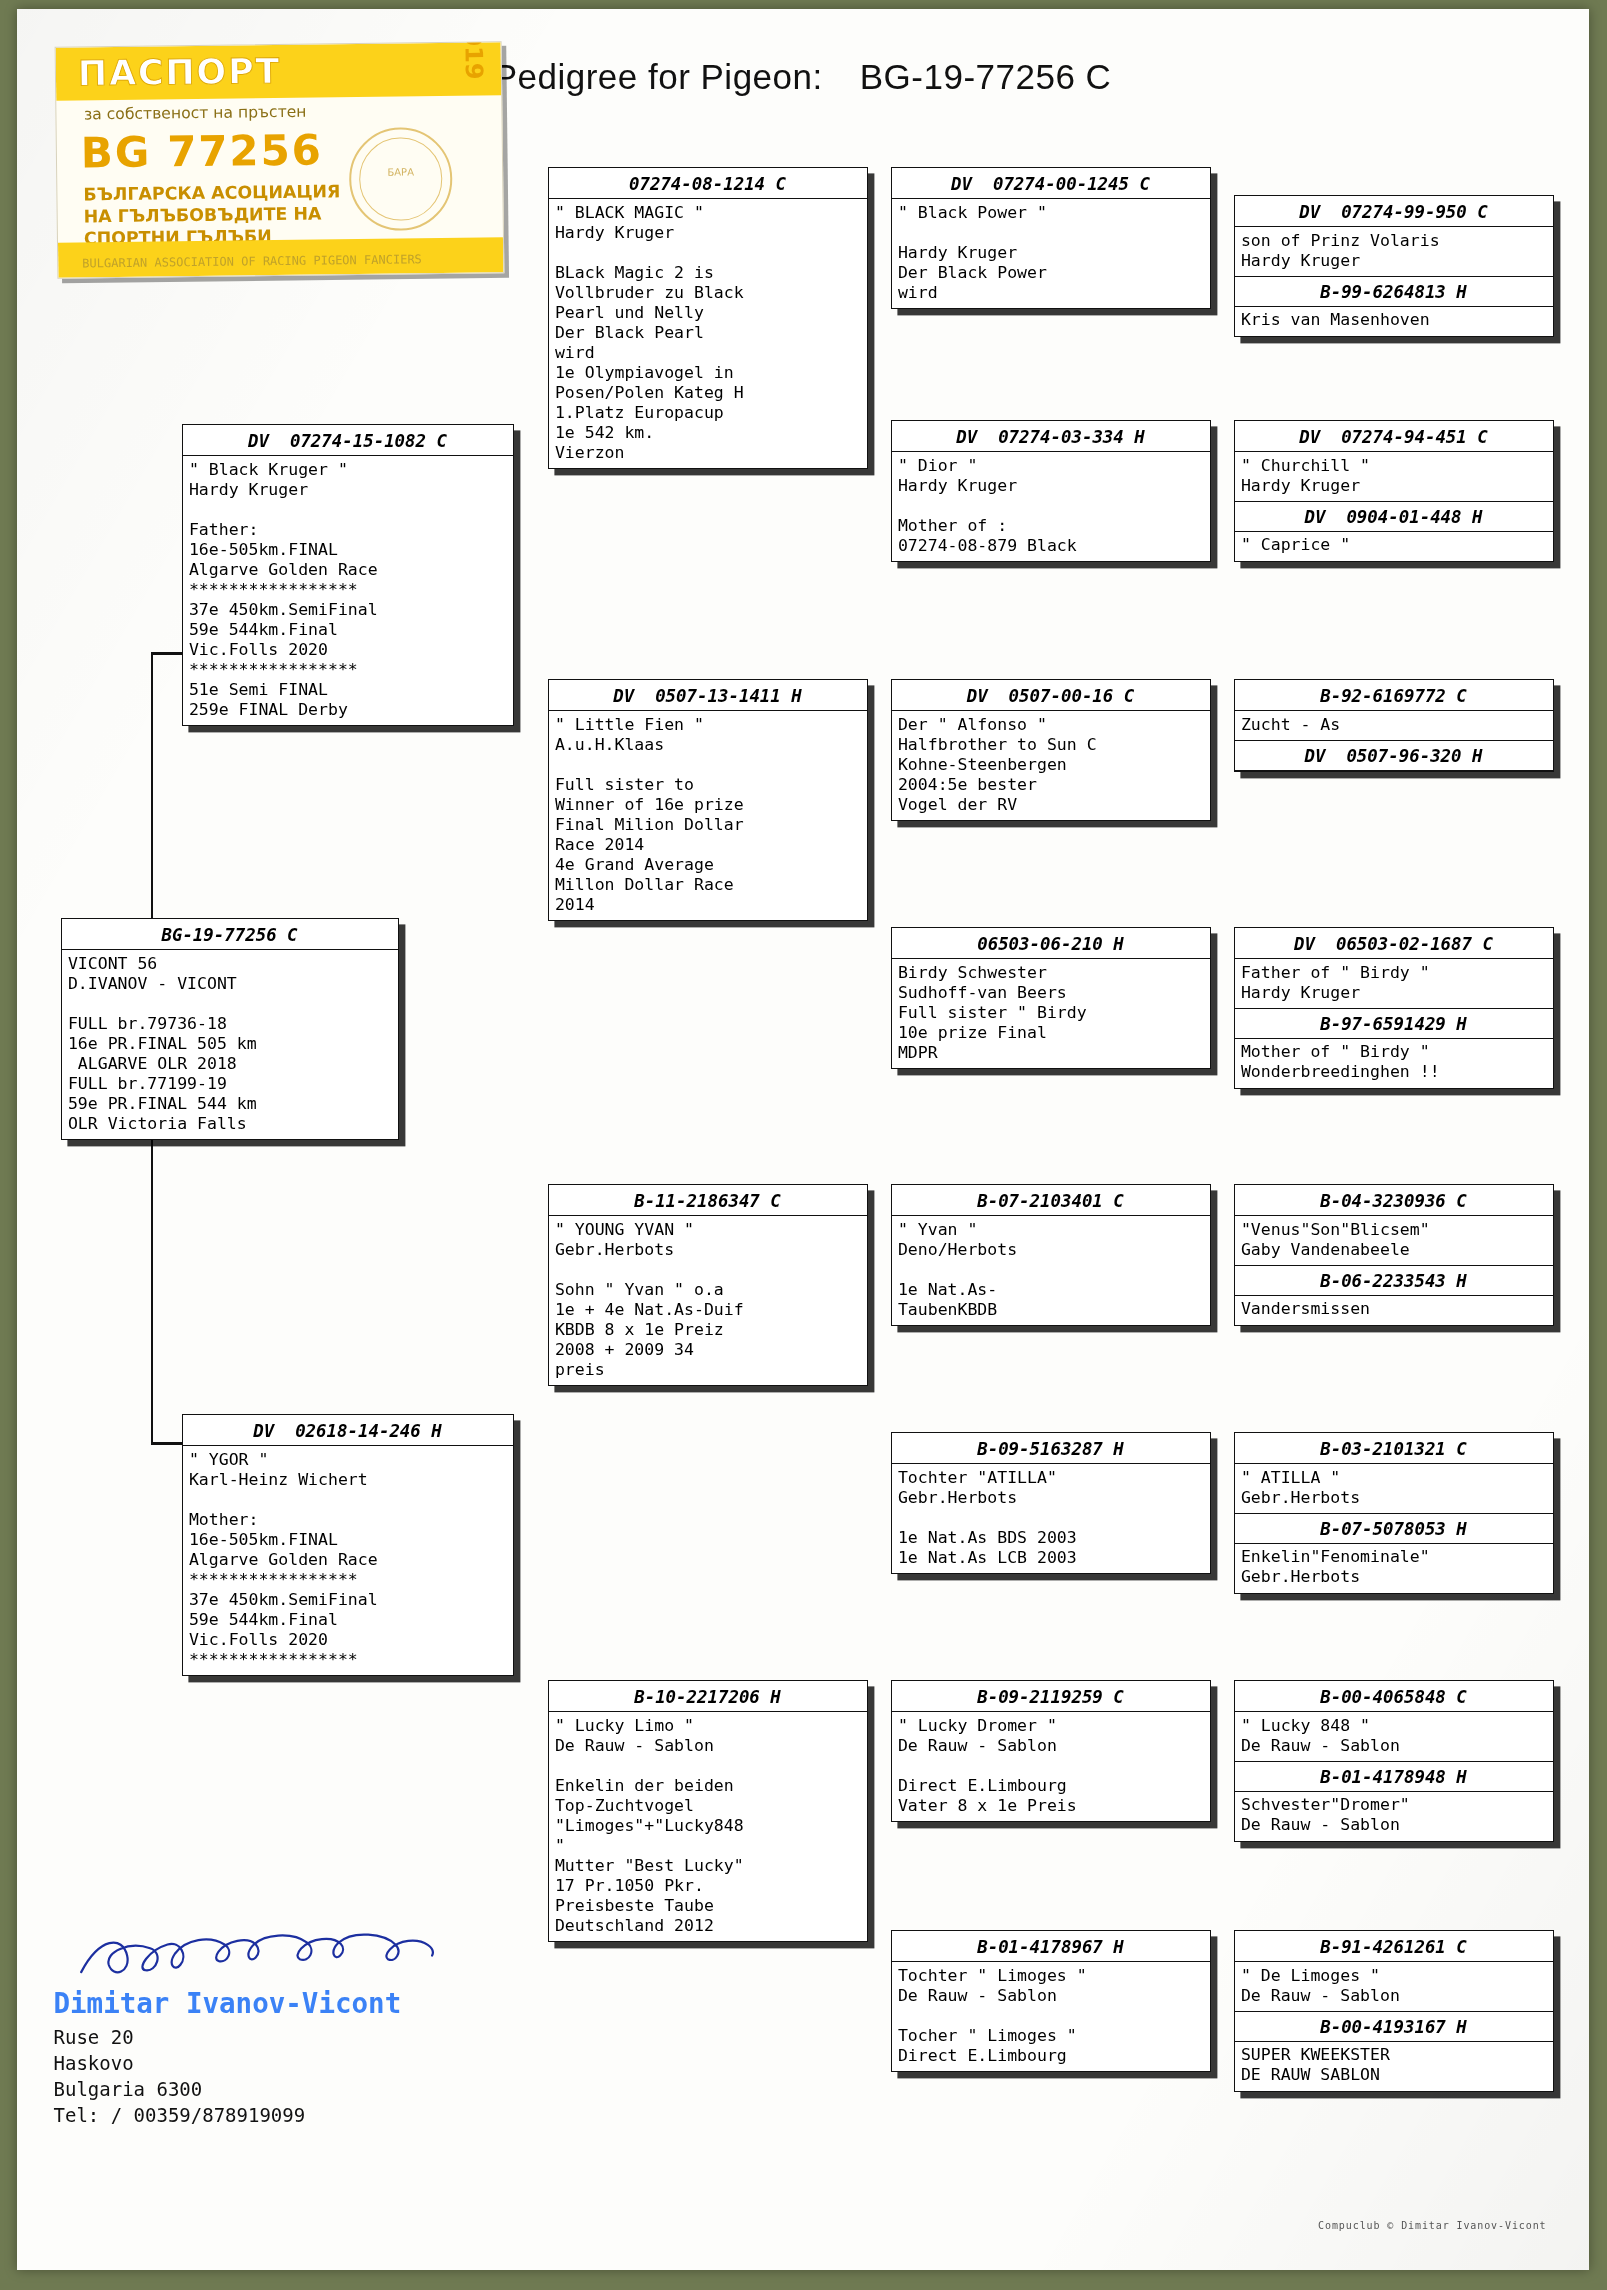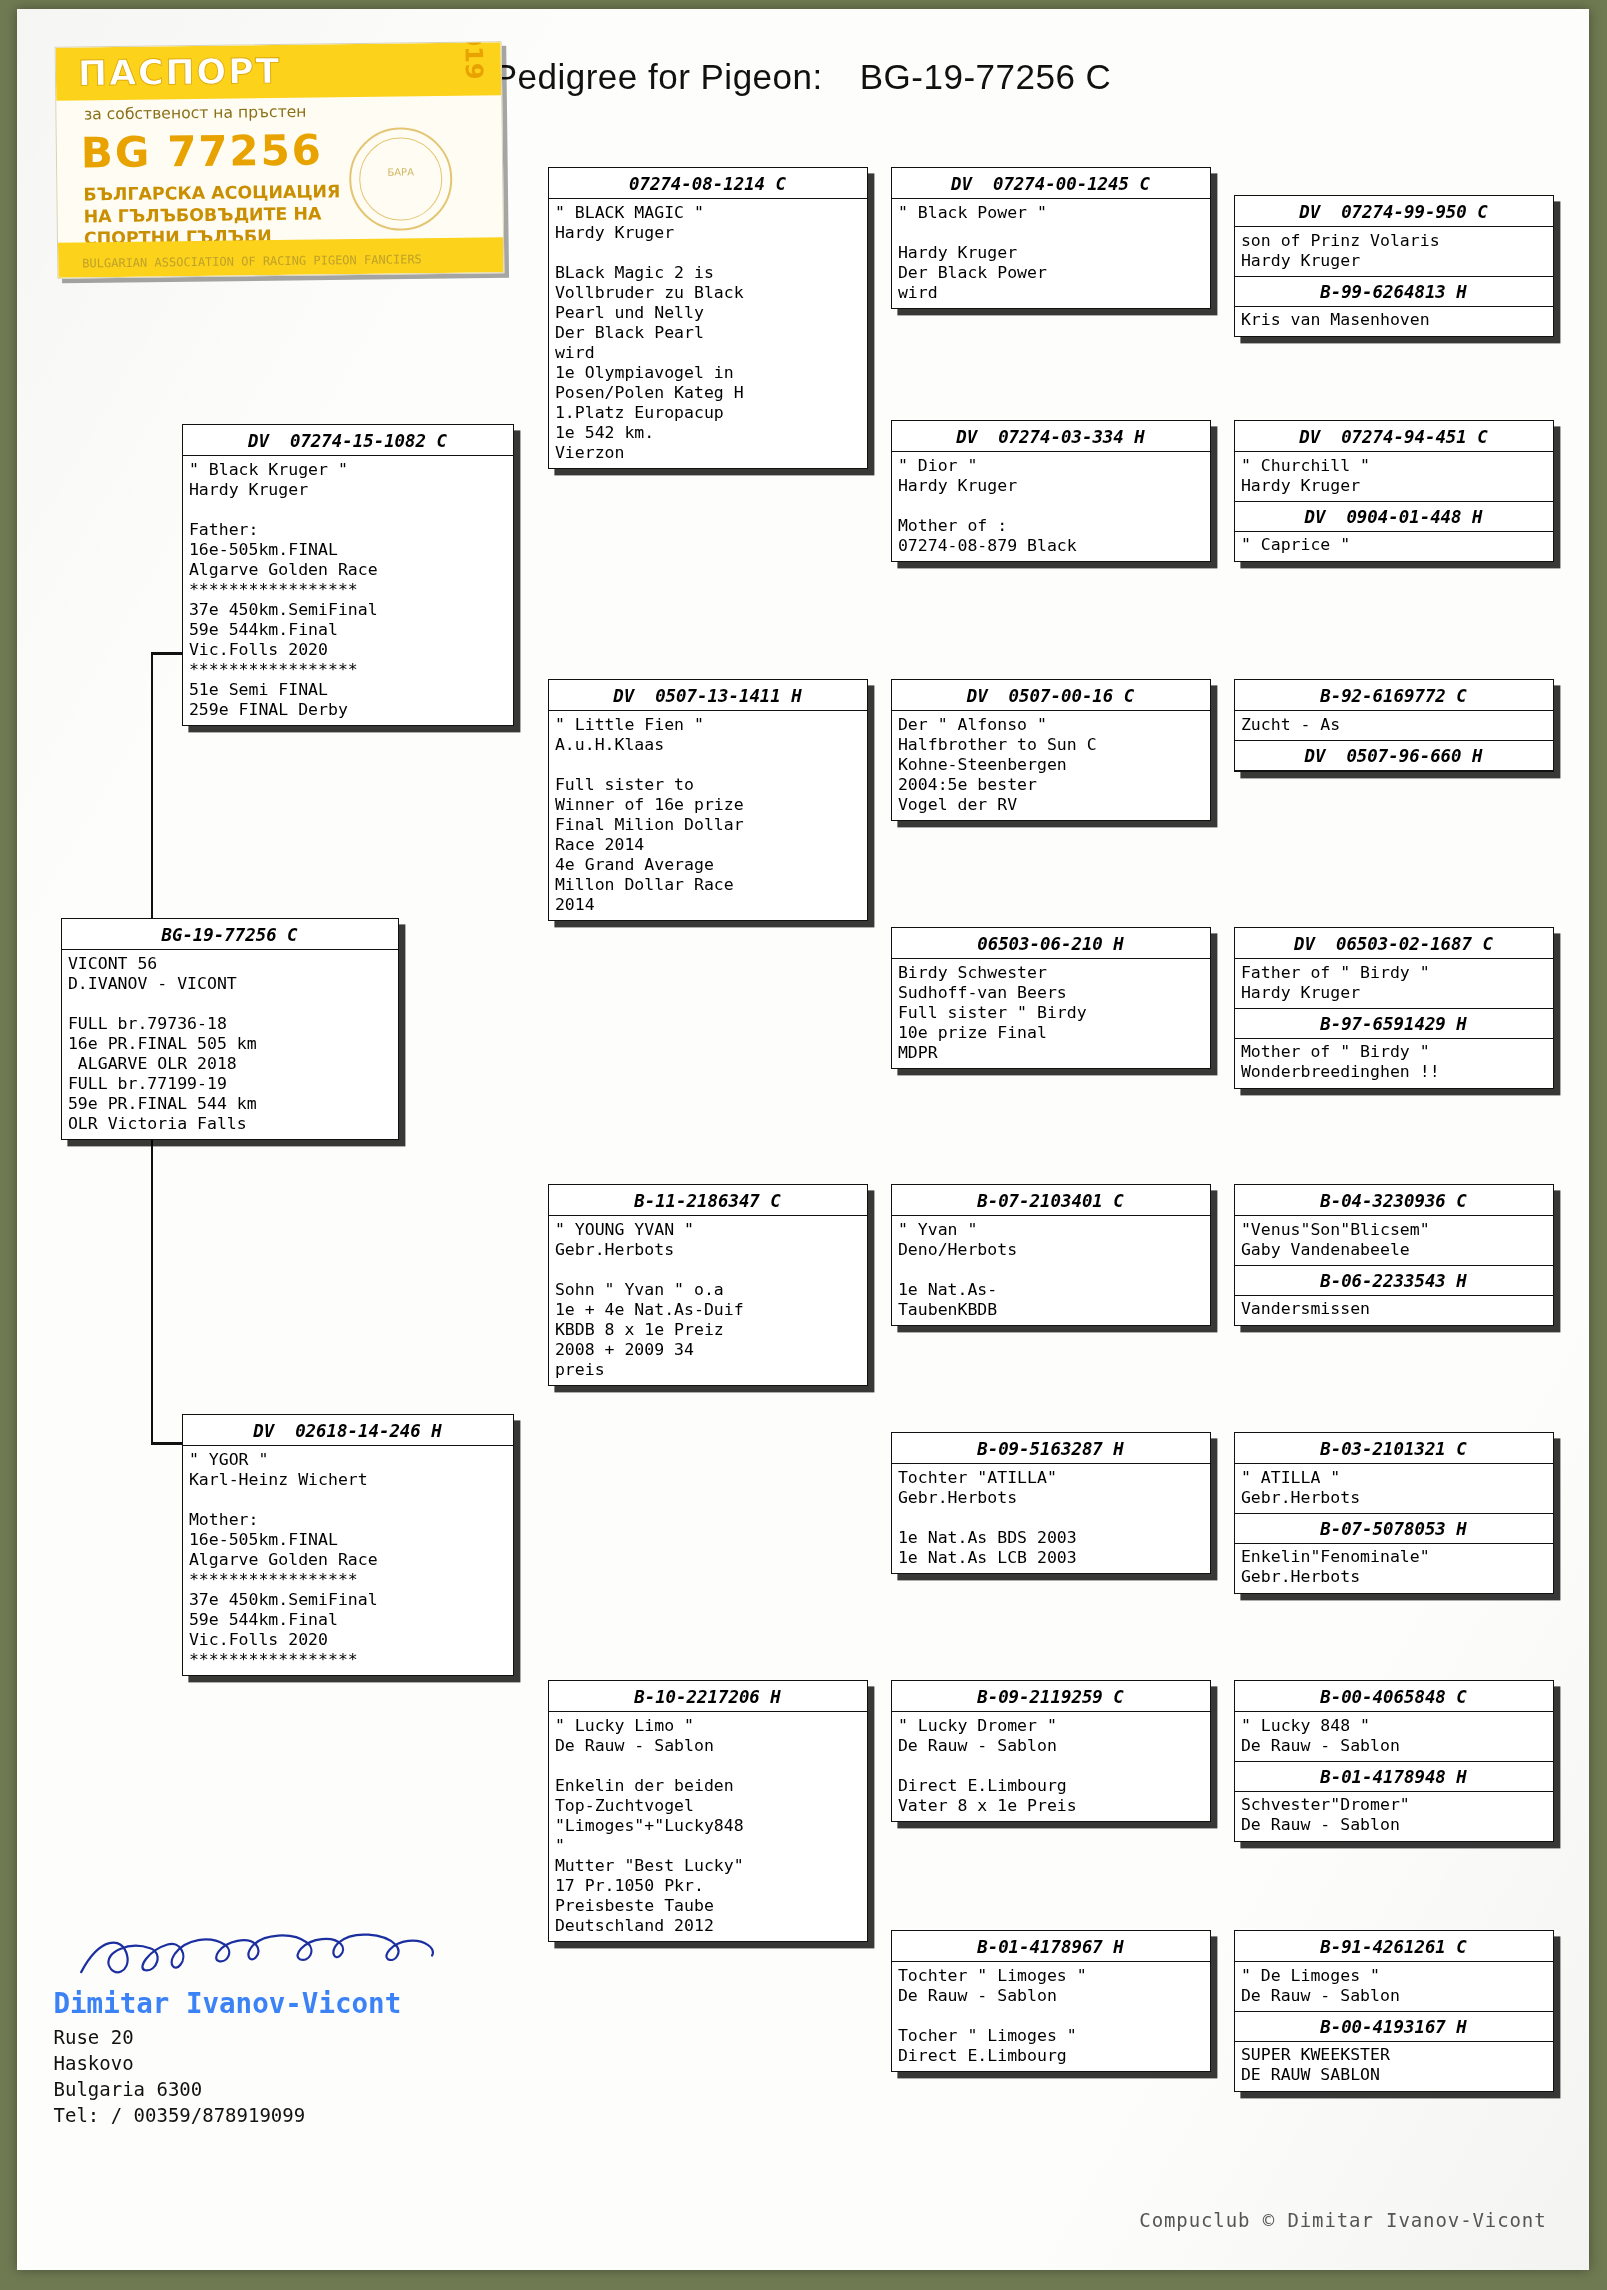--- a/index.html
+++ b/index.html
@@ -152,21 +152,21 @@
   }
   #sigblock .owner{
     font-family:"DejaVu Sans Mono", monospace;
     font-size:27.5px; font-weight:bold; color:#3b82f6; margin-top:1.8px;
   }
   #sigblock .addr{
     font-size:19px; line-height:26px; color:#111; margin-top:5.5px; white-space:pre-line;
   }
   #footer-note{
     position:absolute; right:42px; bottom:39px;
-    font-size:19px; color:#555; letter-spacing:0.9px;
+    font-size:10px; color:#555; letter-spacing:0.9px;
   }
 </style>
 </head>
 <body>
 
 <div id="sheet">
 
   <div class="title">
     <span class="tlabel">Pedigree for Pigeon:</span><span class="tval">BG-19-77256 C</span>
   </div>
@@ -380,21 +380,21 @@
     <div class="ring">DV  07274-94-451 C</div>
     <div class="body">" Churchill "
 Hardy Kruger</div>
     <div class="sub">DV  0904-01-448 H</div>
     <div class="body">" Caprice "</div>
   </div>
 
   <div class="card" style="left:1217px; top:670px; width:320px;">
     <div class="ring">B-92-6169772 C</div>
     <div class="body">Zucht - As</div>
-    <div class="sub">DV  0507-96-660 H</div>
+    <div class="sub">DV  0507-96-320 H</div>
   </div>
 
   <div class="card" style="left:1217px; top:918px; width:320px;">
     <div class="ring">DV  06503-02-1687 C</div>
     <div class="body">Father of " Birdy "
 Hardy Kruger</div>
     <div class="sub">B-97-6591429 H</div>
     <div class="body">Mother of " Birdy "
 Wonderbreedinghen !!</div>
   </div>

